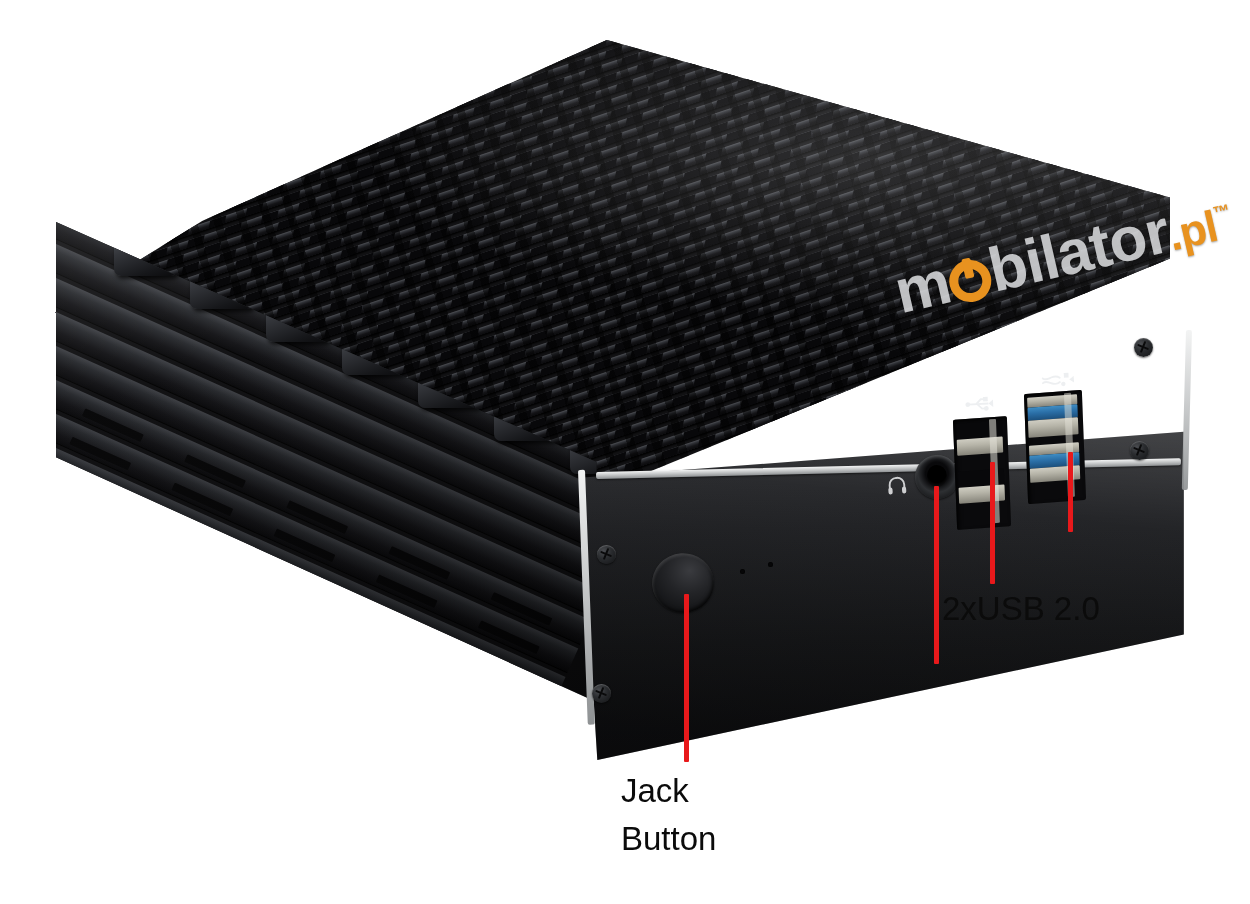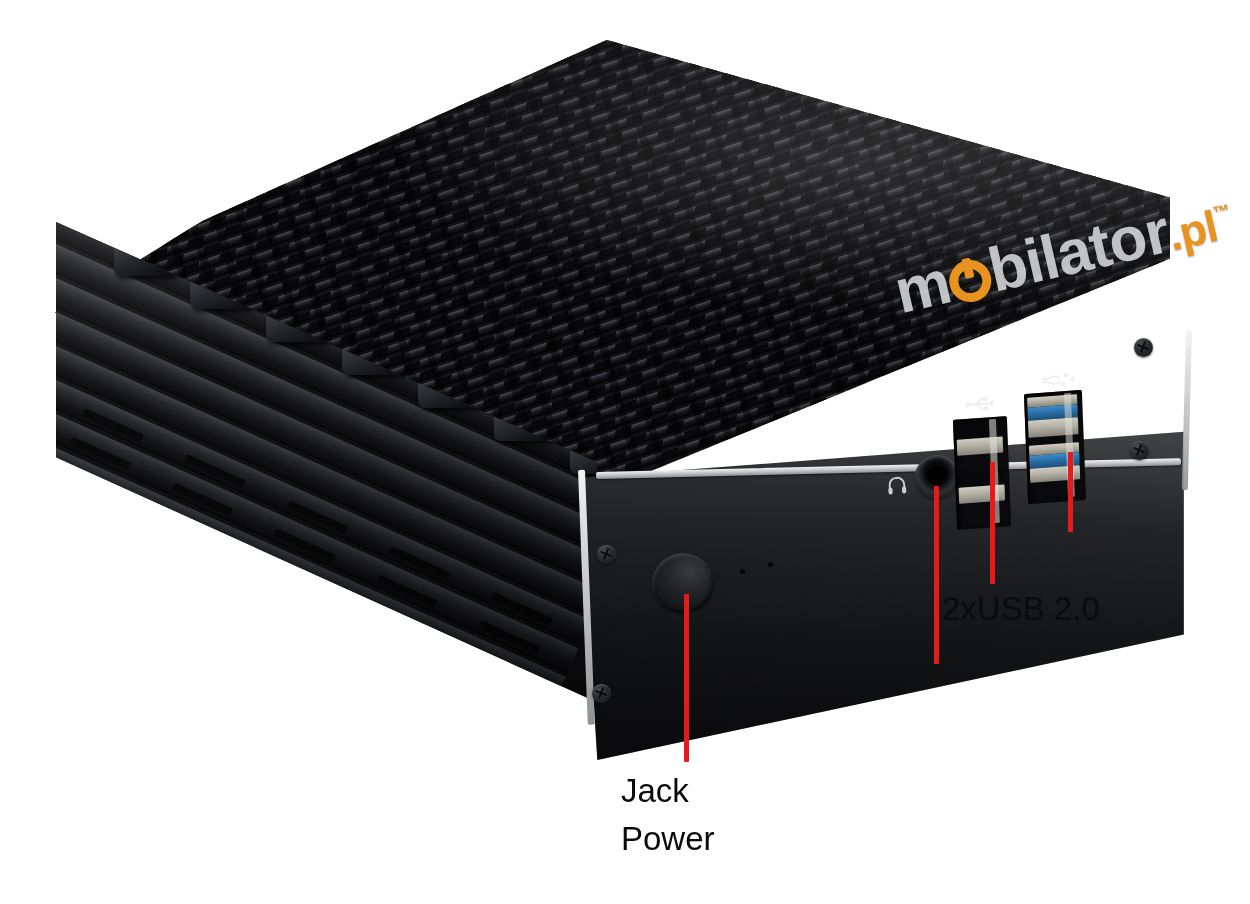--- a/index.html
+++ b/index.html
@@ -1286,16 +1286,16 @@
       <span>m</span><span class="wm-o"><span class="ring"></span><span class="bar"></span></span><span>bilator</span><span class="wm-pl">.pl</span><span class="wm-tm">™</span>
     </div>
   </div>
 
   <div class="leader" style="left:684px;top:594px;height:168px;"></div>
   <div class="leader" style="left:934px;top:486px;height:178px;"></div>
   <div class="leader" style="left:990px;top:462px;height:122px;"></div>
   <div class="leader" style="left:1068px;top:452px;height:80px;"></div>
 
   <div class="anno" style="left:621px;top:770px;">Jack</div>
-  <div class="anno" style="left:621px;top:818px;">Power</div>
+  <div class="anno" style="left:621px;top:818px;">Button</div>
   <div class="anno" style="left:942px;top:588px;">2xUSB 2.0</div>
 
 </div>
 
 </body></html>

